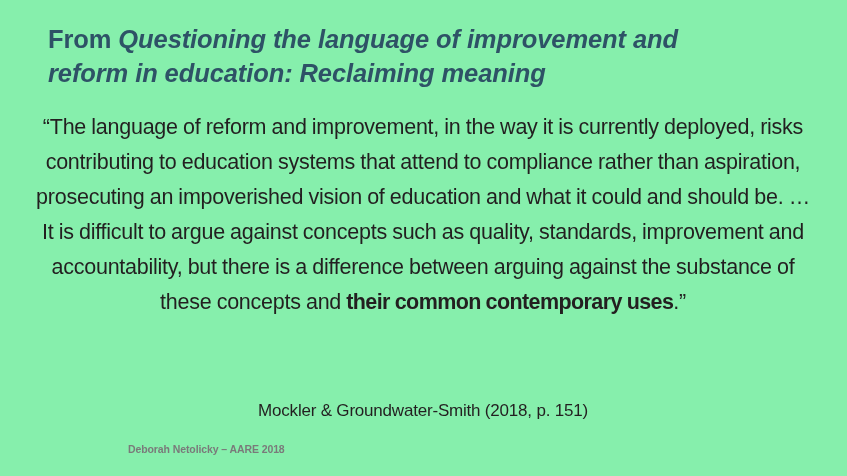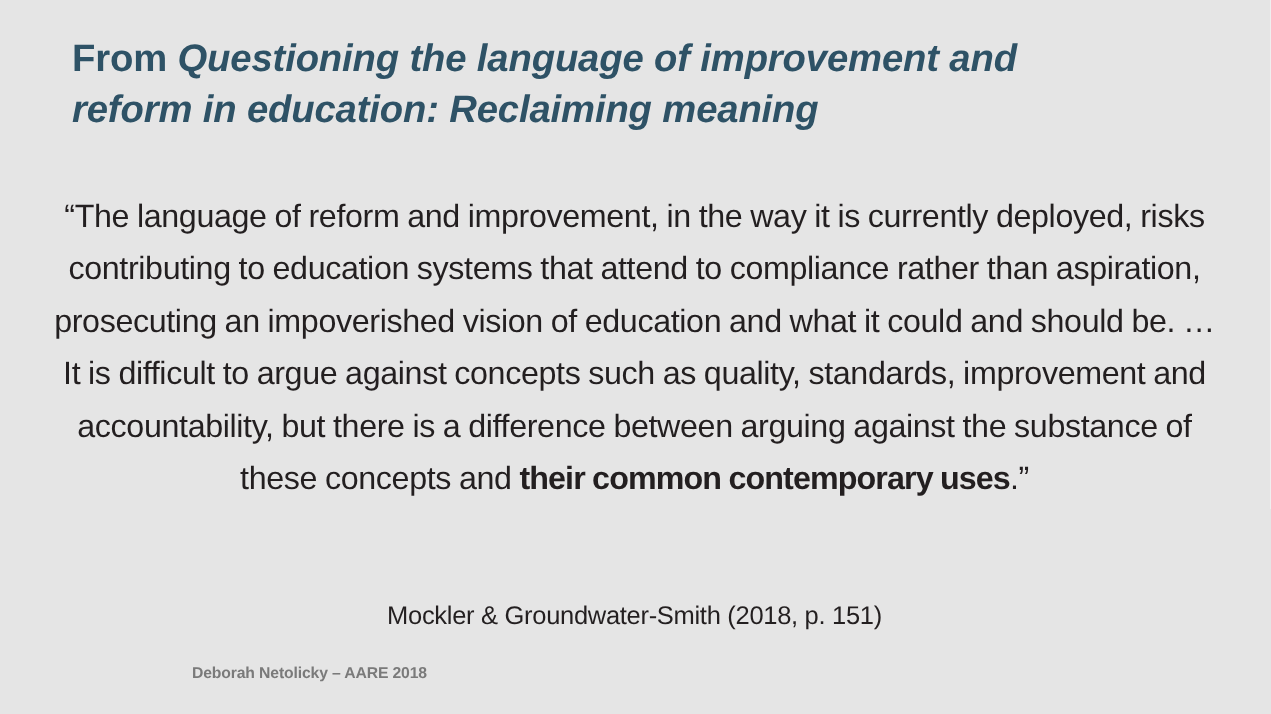--- a/index.html
+++ b/index.html
@@ -10,21 +10,21 @@
     width: 847px;
     height: 476px;
     background: #ffffff;
     font-family: "Liberation Sans", sans-serif;
     overflow: hidden;
   }
   .slide {
     position: relative;
     width: 847px;
     height: 476px;
-    background: #e5e5e5;
+    background: #86efac;
     box-sizing: border-box;
     padding-left: 18px;
   }
   .title-block {
     position: absolute;
     left: 48px;
     top: 22px;
     width: 760px;
   }
   .title-line {
@@ -39,21 +39,20 @@
   }
   .title-italic {
     font-style: italic;
   }
   .quote-block {
     position: absolute;
     left: 28px;
     top: 110px;
     width: 790px;
     text-align: center;
-    margin-top: 17px;
   }
   .quote-para {
     color: #231f20;
     font-size: 21.5px;
     line-height: 35px;
     letter-spacing: -0.25px;
     margin: 0;
     word-spacing: -0.5px;
   }
   .quote-bold {

